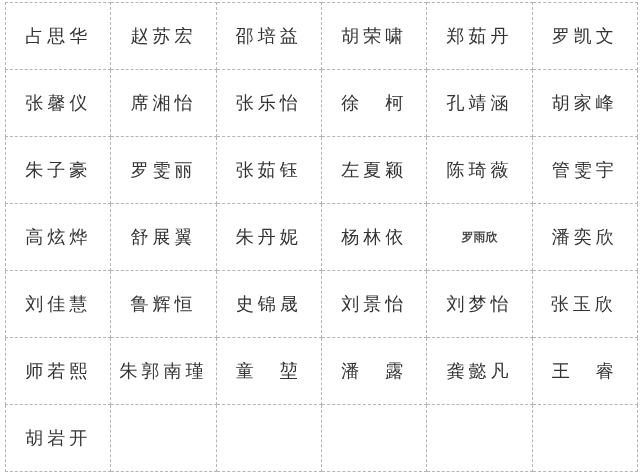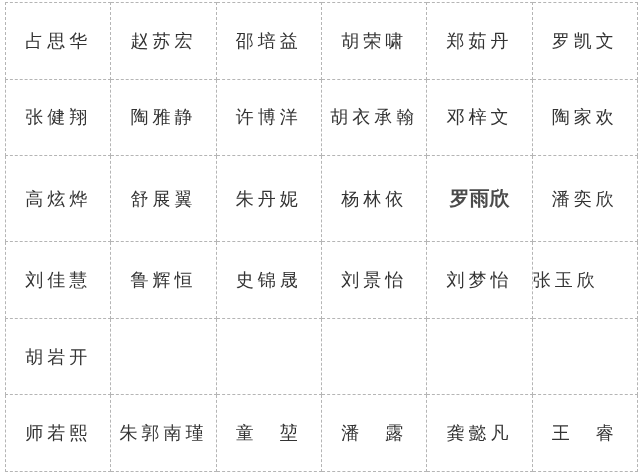--- a/index.html
+++ b/index.html
@@ -36,78 +36,86 @@
     white-space: nowrap;
     overflow: hidden;
     padding: 0;
     font-family: "Liberation Serif", "DejaVu Serif", serif;
   }
   
   table.names-table td.variant-font {
     font-family: "DejaVu Serif", serif;
     letter-spacing: 0;
     font-weight: 600;
-    font-size: 20px;
+    font-size: 12px;
     color: #4a4a4a;
   }
   
   table.names-table td.align-right {
-    text-align: left;
+    text-align: center;
     padding-right: 2px;
   }
 </style>
 </head>
 <body>
 
 <div class="doc-page">
   <table class="names-table">
     <tbody>
         <tr>
           <td>占思华</td>
           <td>赵苏宏</td>
           <td>邵培益</td>
           <td>胡荣啸</td>
           <td>郑茹丹</td>
           <td>罗凯文</td>
         </tr>
         <tr>
-          <td>张健翔</td>
-          <td>陶雅静</td>
-          <td>许博洋</td>
-          <td>胡衣承翰</td>
-          <td>邓梓文</td>
-          <td>陶家欢</td>
+          <td>张馨仪</td>
+          <td>席湘怡</td>
+          <td>张乐怡</td>
+          <td>徐　柯</td>
+          <td>孔靖涵</td>
+          <td>胡家峰</td>
+        </tr>
+        <tr>
+          <td>朱子豪</td>
+          <td>罗雯丽</td>
+          <td>张茹钰</td>
+          <td>左夏颖</td>
+          <td>陈琦薇</td>
+          <td>管雯宇</td>
         </tr>
         <tr>
           <td>高炫烨</td>
           <td>舒展翼</td>
           <td>朱丹妮</td>
           <td>杨林依</td>
           <td class="variant-font">罗雨欣</td>
           <td>潘奕欣</td>
         </tr>
         <tr>
           <td>刘佳慧</td>
           <td>鲁辉恒</td>
           <td>史锦晟</td>
           <td>刘景怡</td>
           <td>刘梦怡</td>
           <td class="align-right">张玉欣</td>
         </tr>
         <tr>
+          <td>师若熙</td>
+          <td>朱郭南瑾</td>
+          <td>童　堃</td>
+          <td>潘　露</td>
+          <td>龚懿凡</td>
+          <td>王　睿</td>
+        </tr>
+        <tr>
           <td>胡岩开</td>
           <td></td>
           <td></td>
           <td></td>
           <td></td>
           <td></td>
         </tr>
-        <tr>
-          <td>师若熙</td>
-          <td>朱郭南瑾</td>
-          <td>童　堃</td>
-          <td>潘　露</td>
-          <td>龚懿凡</td>
-          <td>王　睿</td>
-        </tr>
       </tbody>
   </table>
 </div>
 
 </body></html>

